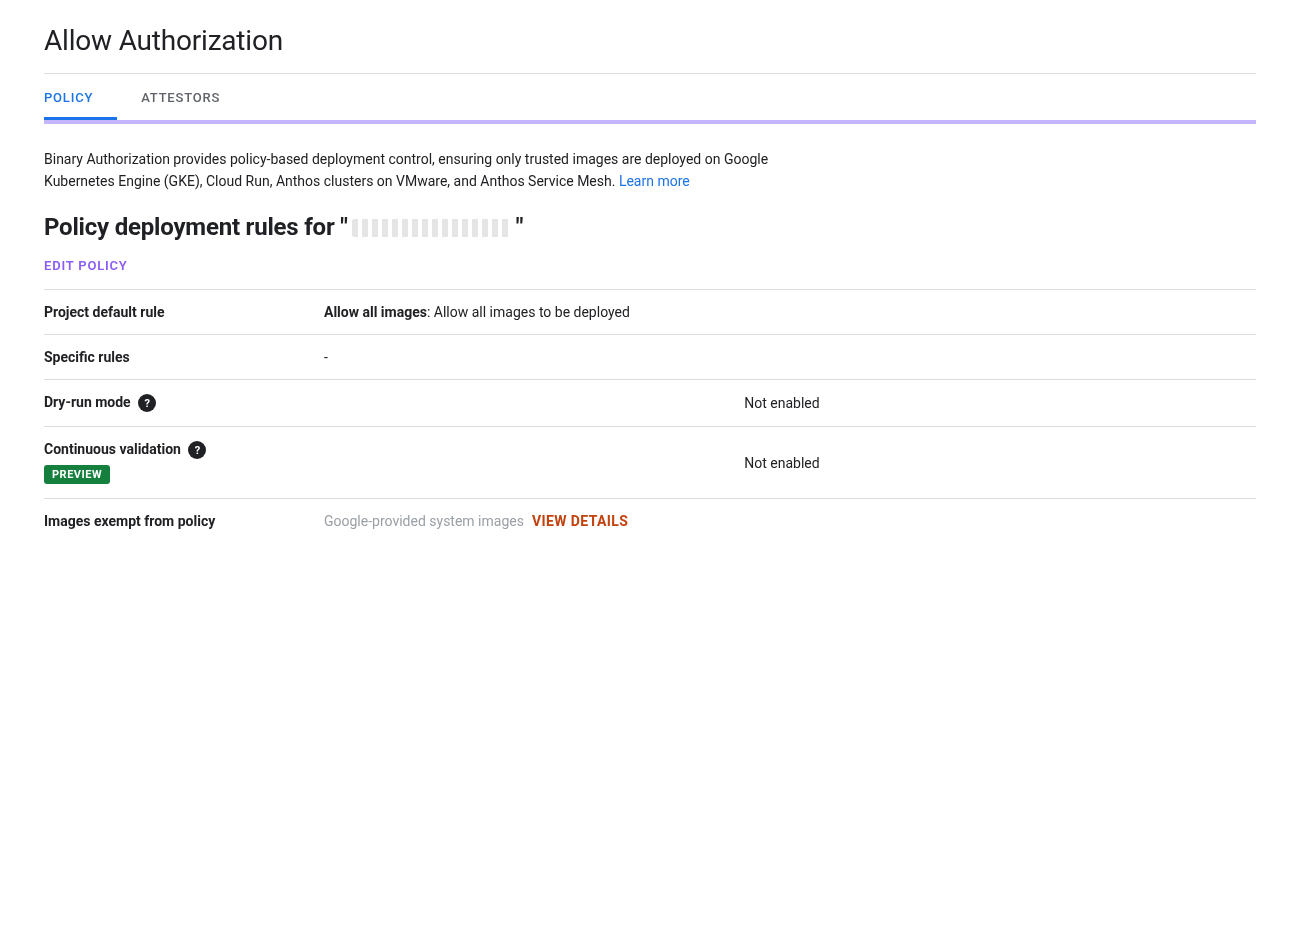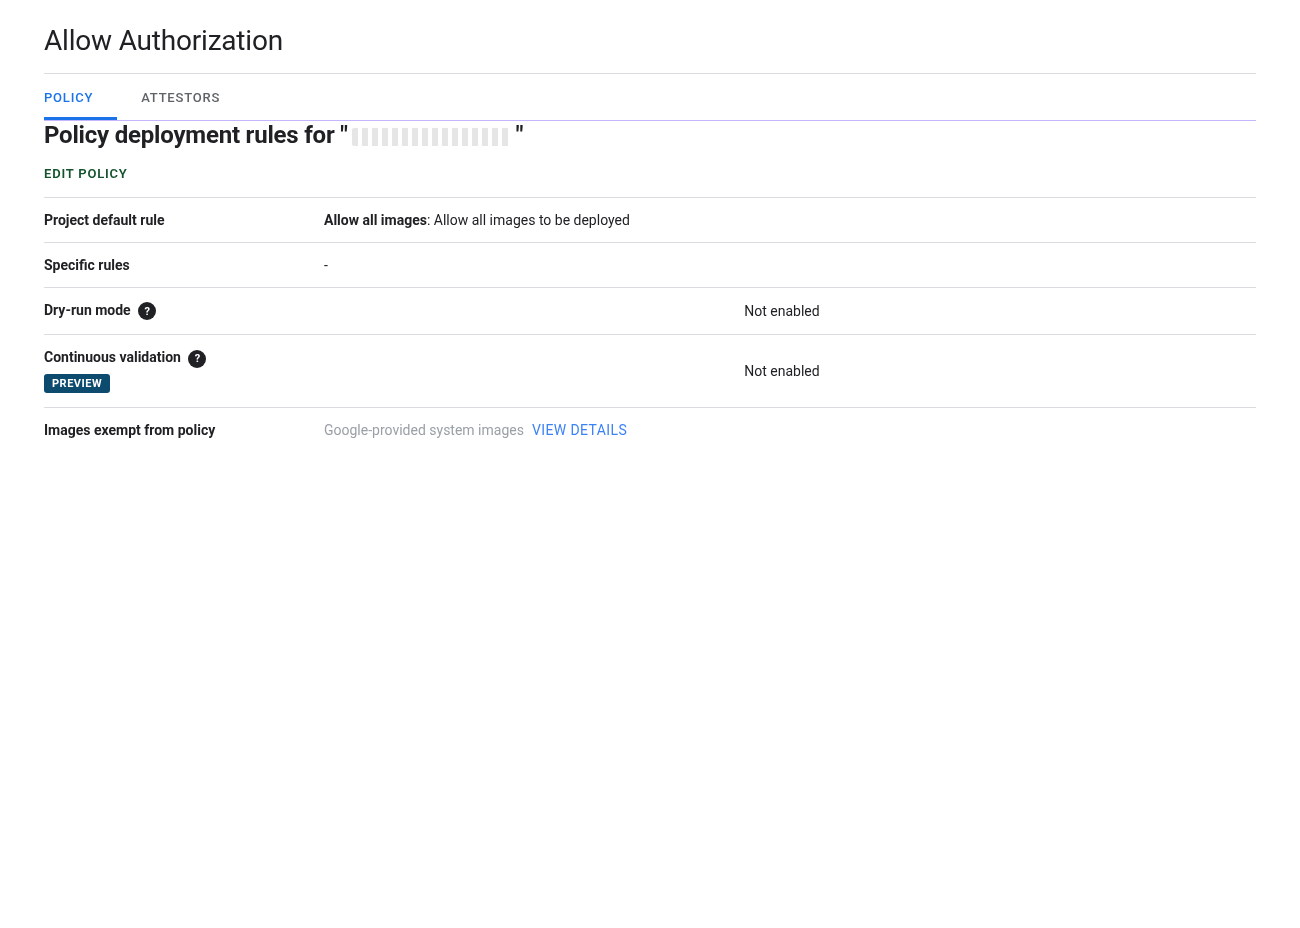--- a/index.html
+++ b/index.html
@@ -30,21 +30,21 @@
     }
 
     .top-divider {
       border: none;
       border-top: 1px solid #dadce0;
       margin-bottom: 0;
     }
 
     .tabs-container {
       display: flex;
-      border-bottom: 1px solid #c4b5fd;
+      border-bottom: 4px solid #c4b5fd;
       margin-top: 0;
     }
 
     .tab {
       padding: 16px 24px 12px 8px;
       font-size: 13px;
       font-weight: 500;
       letter-spacing: 0.8px;
       cursor: pointer;
       color: #5f6368;
@@ -94,21 +94,21 @@
       );
       width: 160px;
       height: 18px;
       vertical-align: middle;
       margin: 0 4px;
       border-radius: 2px;
       opacity: 0.5;
     }
 
     .edit-policy-link {
-      color: #14532d;
+      color: #8b5cf6;
       font-size: 13px;
       font-weight: 600;
       letter-spacing: 0.8px;
       text-transform: uppercase;
       cursor: pointer;
       text-decoration: none;
       display: inline-block;
       margin-bottom: 8px;
     }
 
@@ -160,39 +160,39 @@
       border-radius: 50%;
       font-size: 11px;
       font-weight: 700;
       margin-left: 4px;
       cursor: pointer;
       vertical-align: middle;
     }
 
     .preview-badge {
       display: inline-block;
-      background: #0c4a6e;
+      background: #15803d;
       color: #fff;
       font-size: 11px;
       font-weight: 700;
       padding: 3px 8px;
       border-radius: 3px;
       letter-spacing: 0.5px;
       margin-top: 6px;
     }
 
     .system-images-text {
       color: #9aa0a6;
       margin-right: 8px;
     }
 
     .view-details-link {
-      color: #3b82f6;
-      font-size: 14px;
-      font-weight: 400;
+      color: #c2410c;
+      font-size: 14px;
+      font-weight: 700;
       letter-spacing: 0.4px;
       text-transform: uppercase;
       cursor: pointer;
       text-decoration: none;
     }
   </style>
 </head>
 <body>
 
 <div class="page-container">
@@ -201,20 +201,24 @@
 
   <hr class="top-divider">
 
   
   <div class="tabs-container">
     <div class="tab active">POLICY</div>
     <div class="tab">ATTESTORS</div>
   </div>
 
   
+  <div class="description-section">
+    <span>Binary Authorization provides policy-based deployment control, ensuring only trusted images are deployed on Google Kubernetes Engine (GKE), Cloud Run, Anthos clusters on VMware, and Anthos Service Mesh.</span>
+    <a href="#">Learn more</a>
+  </div>
 
   
   <h2 class="section-heading">
     <span>Policy deployment rules for "</span><span class="redacted-text"></span><span>"</span>
   </h2>
 
   
   <a href="#" class="edit-policy-link">EDIT POLICY</a>
 
   

